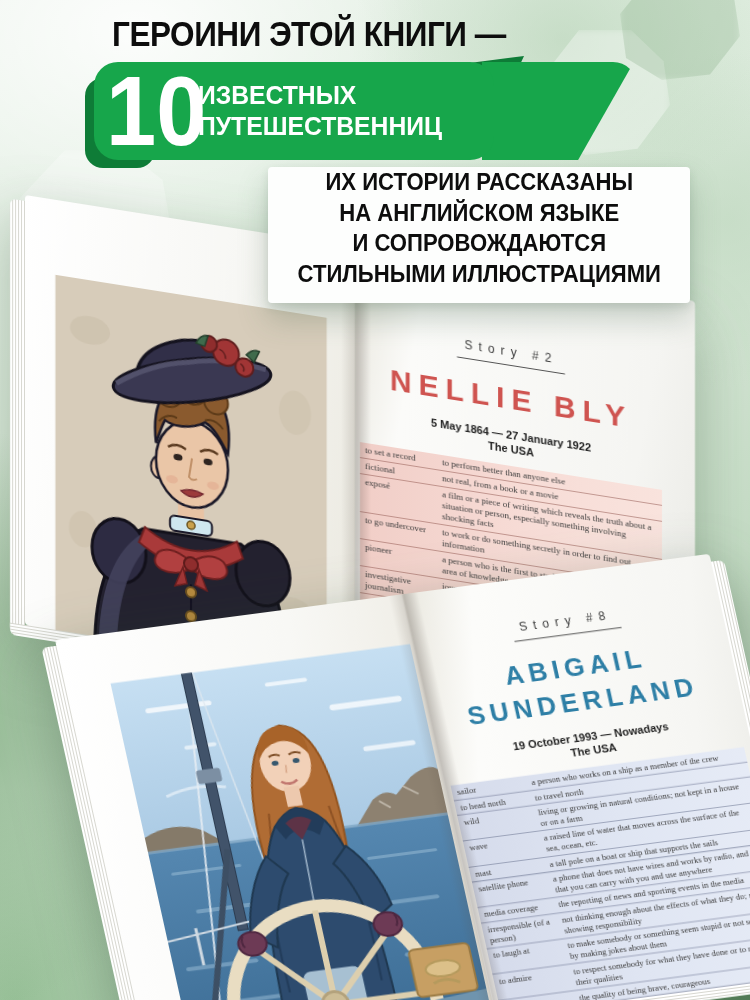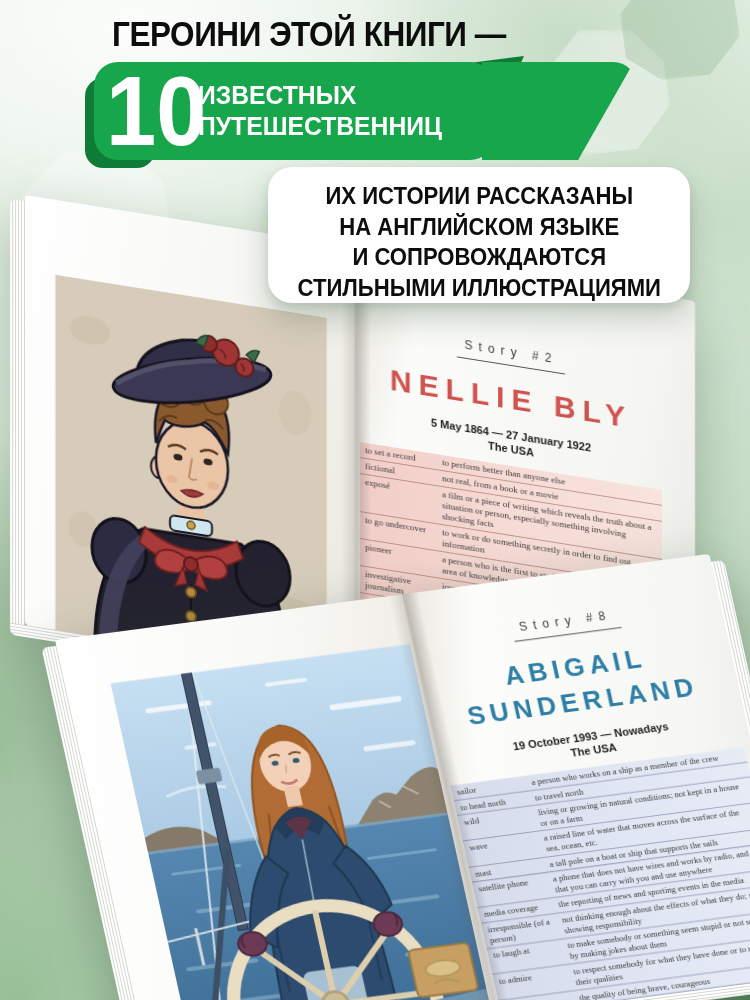--- a/index.html
+++ b/index.html
@@ -35,23 +35,23 @@
   .badge-tail-dark { position:absolute; left:360px; top:-6px; width:70px; height:30px;
                 background:#0e7c37; clip-path:polygon(0 30%,100% 0,80% 100%,0 100%); }
   .badge-main { position:absolute; inset:0; background:#17a64b; border-radius:24px; }
   .badge-number { position:absolute; left:12px; top:50%; transform:translateY(-50%) scaleX(.92);
                   transform-origin:left center; color:#fff; font-size:98px; font-weight:bold;
                   line-height:98px; }
   .badge-text { position:absolute; left:104px; top:50%; transform:translateY(-50%) scaleX(.95);
                 transform-origin:left center; color:#fff; font-size:26px; font-weight:bold;
                 line-height:31px; white-space:nowrap; }
   .info-card { position:absolute; left:268px; top:167px; width:422px; height:136px; z-index:30;
-               background:#fdfefd; border-radius:24px;
+               background:#fdfefd; border-radius:4px;
                box-shadow:0 16px 30px rgba(70,100,75,.28), 0 4px 8px rgba(70,100,75,.15);
-               display:flex; align-items:flex-end; justify-content:center; }
+               display:flex; align-items:flex-start; justify-content:center; }
   .info-lines { text-align:center; font-size:23.5px; font-weight:bold; color:#0d0d0d;
                 line-height:30.5px; transform:scaleX(.94); white-space:nowrap; }
 
   
   .book { position:absolute; }
   .book1 { left:25px; top:195px; width:670px; height:430px;
            transform:skewY(9deg); transform-origin:0 0; z-index:10;
            filter:drop-shadow(0 22px 30px rgba(45,80,50,.35)); }
   .book2 { left:55px; top:640px; width:660px; height:430px;
            transform:rotate(-7.5deg) skewX(5deg); transform-origin:0 0; z-index:20;

